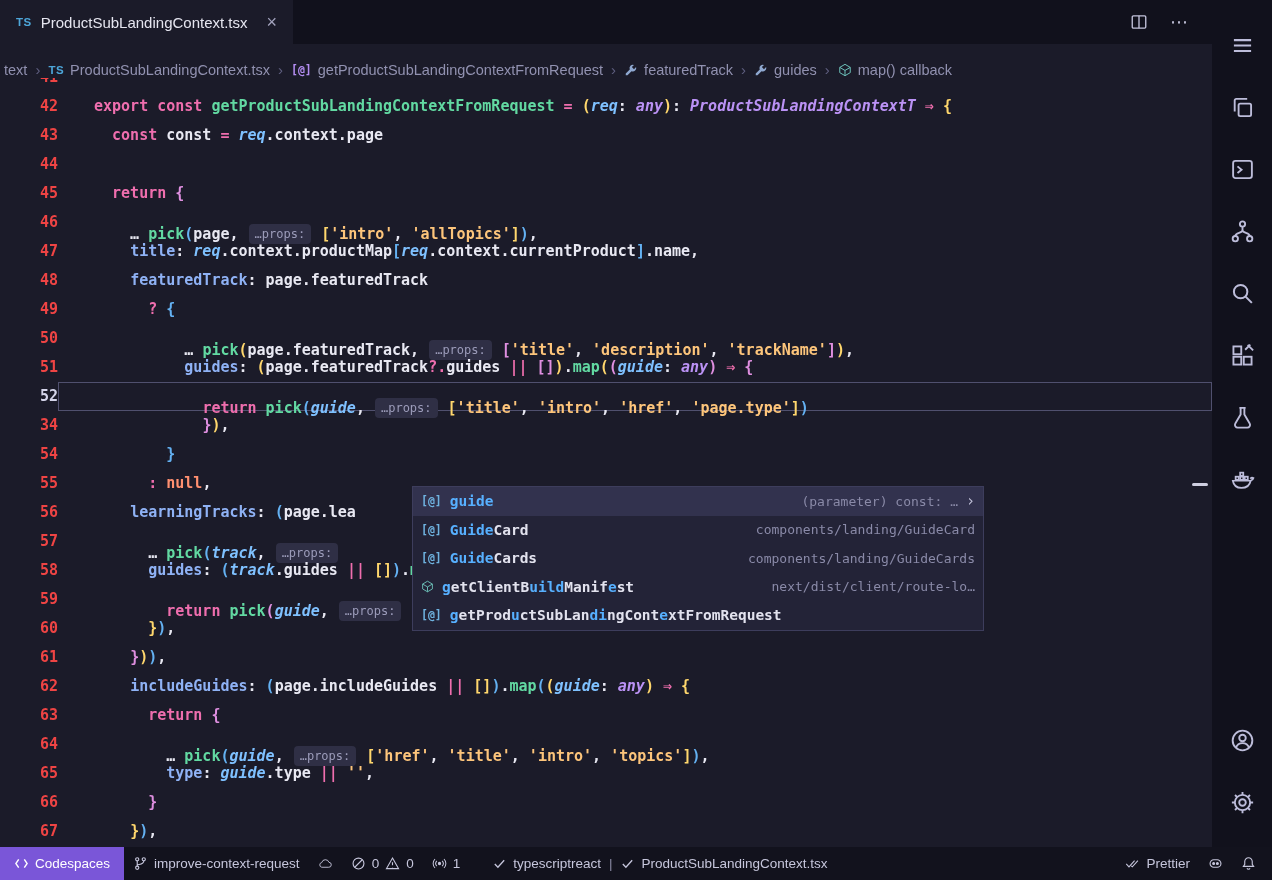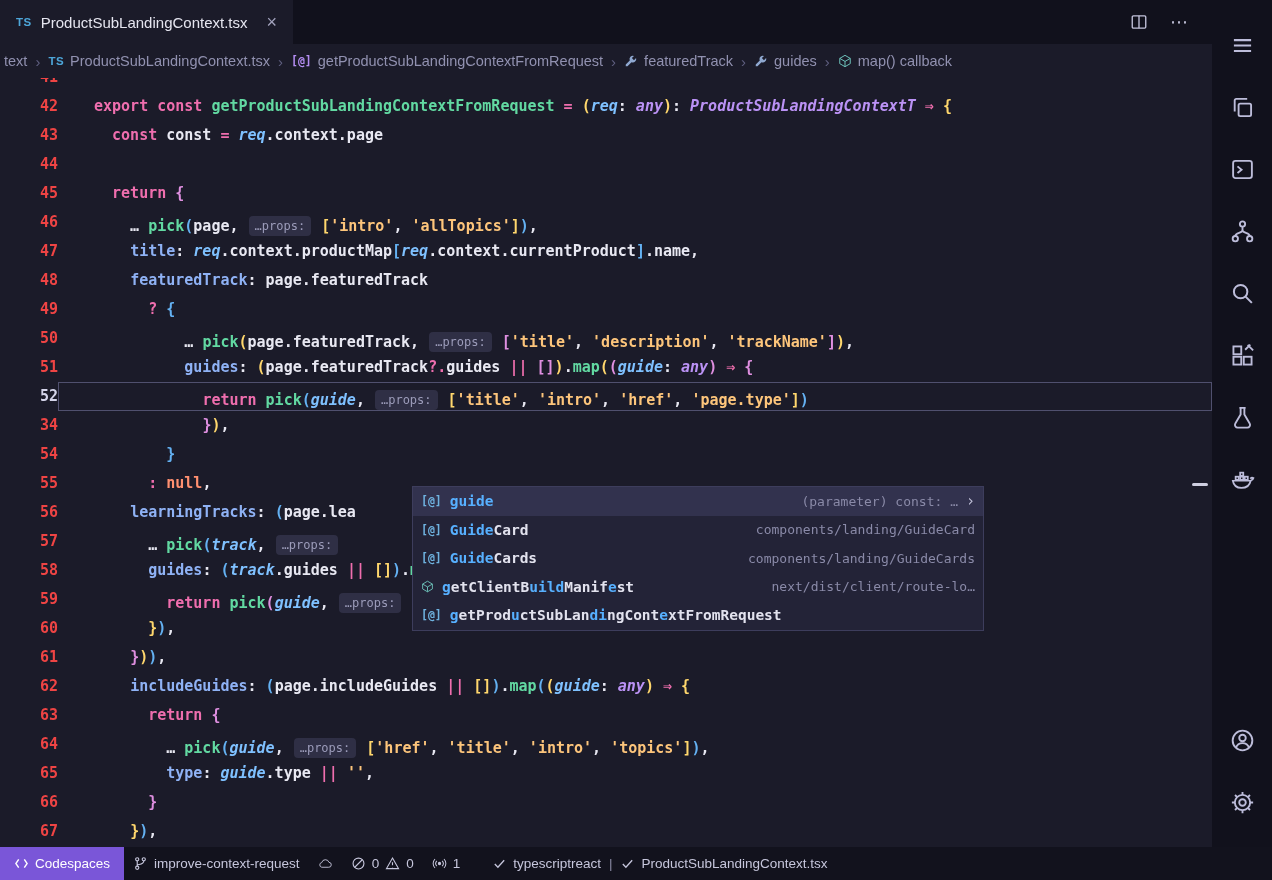--- a/index.html
+++ b/index.html
@@ -13,21 +13,21 @@
 
   
   .tab-bar{height:44px;background:#11111c;display:flex;align-items:center;flex:none}
   .tab{height:44px;background:#1b1b29;display:flex;align-items:center;padding:0 16px;gap:9px;color:#e6e6f0;font-size:15px;cursor:pointer}
   .ts-badge{color:#4da6d9;font-weight:bold;font-size:11.5px;letter-spacing:.5px}
   .tab-close{color:#a2a2bc;font-size:18px;margin-left:10px;line-height:1}
   .tab-actions{margin-left:auto;display:flex;align-items:center;gap:22px;padding-right:22px;color:#c2c2da}
   .tab-actions .more{font-size:18px;letter-spacing:2px;color:#c2c2da}
 
   
-  .breadcrumbs{height:34px;display:flex;align-items:center;color:#9191b0;font-size:14.5px;padding-left:2px;flex:none;white-space:nowrap}
+  .breadcrumbs{height:34px;display:flex;align-items:flex-end;color:#9191b0;font-size:14.5px;padding-left:2px;flex:none;white-space:nowrap}
   .crumb{display:flex;align-items:center;gap:6px;padding:0 2px;cursor:pointer}
   .crumb-sep{color:#5f5f80;padding:0 6px;font-size:15px}
   .sym-func{color:#b48df2;font-family:"DejaVu Sans Mono",monospace;font-size:11.5px;font-weight:bold}
   .sym-wrench{color:#8fa8d0;display:inline-flex}
   .sym-cube{color:#6fc7be;display:inline-flex}
 
   
   .editor{position:relative;flex:1;overflow:hidden}
   .code-lines{margin-top:-15px}
   .code-line{display:flex;height:29px;line-height:29px;font-family:"DejaVu Sans Mono",monospace;font-size:15px;font-weight:bold;white-space:pre}
@@ -39,21 +39,21 @@
   .t-fn{color:#62d9a2}
   .t-st{color:#fdc57b}
   .t-pr{color:#8fb2f5}
   .t-vr{color:#7fc1ff;font-style:italic}
   .t-ty{color:#bb92f5;font-style:italic}
   .t-tx{color:#e8e8f2}
   .t-b1{color:#ffd76d}
   .t-b2{color:#df8fe0}
   .t-b3{color:#64b1f2}
   .t-nu{color:#ff9070}
-  .inlay{display:inline-block;background:#2f2f45;color:#9c9cba;border-radius:4px;padding:0 6px;font-size:12px;height:20px;line-height:20px;vertical-align:middle;font-weight:normal;margin:8px 1px}
+  .inlay{display:inline-block;background:#2f2f45;color:#9c9cba;border-radius:4px;padding:0 6px;font-size:12px;height:20px;line-height:20px;vertical-align:middle;font-weight:normal;margin:16px 1px}
   .scroll-marker{position:absolute;right:4px;top:405px;width:16px;height:3px;background:#cfcfe0;border-radius:2px;z-index:5}
 
   
   .suggest{position:absolute;left:412px;top:408px;width:572px;background:#232337;border:1px solid #3d3d5c;z-index:20;font-family:"DejaVu Sans Mono",monospace}
   .suggest-row{display:flex;align-items:center;height:28.5px;padding:0 8px;cursor:pointer}
   .suggest-row.selected{background:#32324e}
   .kind-glyph{color:#6fb3e0;font-size:11.5px;font-weight:bold;margin-right:8px;flex:none;display:inline-flex;align-items:center}
   .kind-glyph.module{color:#6fc7be}
   .s-label{color:#e2e2ee;font-size:14.5px;font-weight:bold;white-space:pre}
   .s-label .match{color:#57b0ff}
@@ -321,13 +321,34 @@
     <svg class="ico" viewBox="0 0 16 16" fill="none" stroke="currentColor" stroke-width="1.4">
         <path d="M3 8.5 6.3 12 13 4.5"></path>
       </svg>
     <span>typescriptreact</span>
     <span class="sb-sep">|</span>
     <svg class="ico" viewBox="0 0 16 16" fill="none" stroke="currentColor" stroke-width="1.4">
         <path d="M3 8.5 6.3 12 13 4.5"></path>
       </svg>
     <span>ProductSubLandingContext.tsx</span>
   </div>
+  <div class="sb-right">
+    <div class="sb-item">
+      <svg class="ico" viewBox="0 0 18 16" fill="none" stroke="currentColor" stroke-width="1.3">
+          <path d="M1.5 8.5 4.8 12 11.5 4.5M7.5 10.8 8.8 12 15.5 4.5"></path>
+        </svg>
+      <span>Prettier</span>
+    </div>
+    <div class="sb-item">
+      <svg class="ico" viewBox="0 0 16 16" fill="none" stroke="currentColor" stroke-width="1.2">
+          <rect x="2.2" y="4" width="11.6" height="8" rx="4"></rect>
+          <circle cx="6" cy="8" r="1" fill="currentColor"></circle>
+          <circle cx="10" cy="8" r="1" fill="currentColor"></circle>
+        </svg>
+    </div>
+    <div class="sb-item" style="padding-right:16px">
+      <svg class="ico" viewBox="0 0 16 16" fill="none" stroke="currentColor" stroke-width="1.2">
+          <path d="M8 1.8a4 4 0 0 0-4 4v3.2L2.6 11h10.8L12 9V5.8a4 4 0 0 0-4-4z"></path>
+          <path d="M6.4 13a1.7 1.7 0 0 0 3.2 0"></path>
+        </svg>
+    </div>
+  </div>
 </div>
 
 </body></html>

